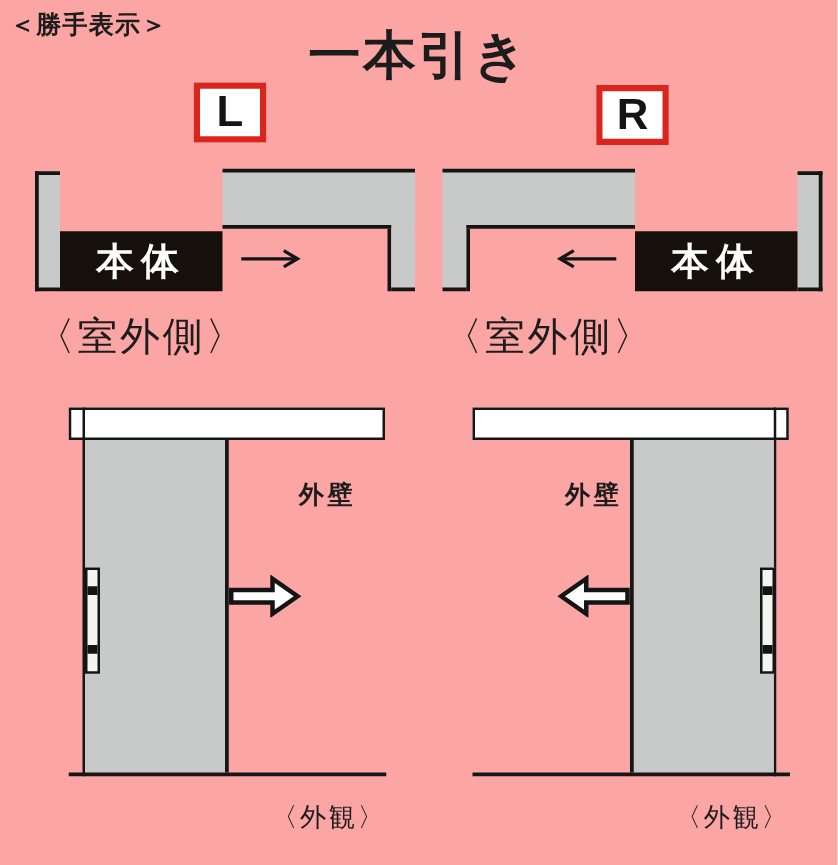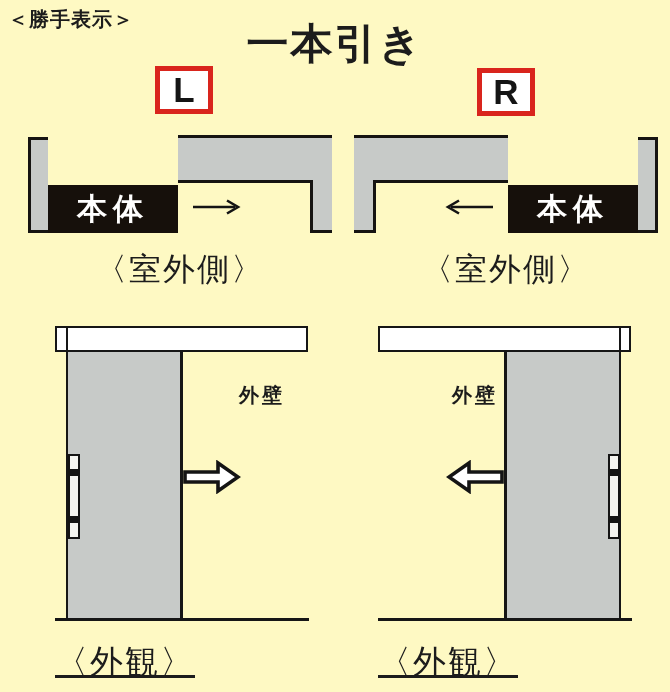--- a/index.html
+++ b/index.html
@@ -1,18 +1,18 @@
 <!DOCTYPE html>
 <html><head>
 <meta charset="utf-8">
 <style>
   html,body{margin:0;padding:0;background:#ffffff;}
   *{box-sizing:border-box;}
   .canvas{
-    position:relative;width:670px;height:692px;background:#fef9c3;overflow:hidden;
+    position:relative;width:670px;height:692px;background:#fca5a5;overflow:hidden;
     font-family:"Liberation Sans","DejaVu Sans",sans-serif;color:#1c1c1c;
   }
   .abs{position:absolute;}
 
   
   .note{left:8px;top:6px;font-size:20px;font-weight:600;letter-spacing:1px;}
   .title{left:0;top:16px;width:100%;text-align:center;font-size:42px;font-weight:600;letter-spacing:2px;}
   .handing-box{width:58px;height:48px;border:5px solid #d9251d;background:#ffffff;
     display:flex;align-items:center;justify-content:center;font-size:35px;font-weight:600;color:#141414;}
   .box-l{left:155px;top:66px;}
@@ -41,21 +41,21 @@
   .strip-b-l{left:285px;}
   .strip-b-r{left:0;}
   .body-box{top:50px;width:130px;height:48px;background:#16100b;color:#ffffff;
     display:flex;align-items:center;justify-content:center;font-size:30px;font-weight:600;letter-spacing:6px;}
   .body-l{left:20px;}
   .body-r{left:154px;}
   .slide-arrow{top:64px;}
   .slide-arrow-l{left:163px;}
   .slide-arrow-r{left:91px;}
 
-  .caption-out{top:248px;width:304px;text-align:center;font-size:32px;font-weight:500;letter-spacing:2px;}
+  .caption-out{top:248px;width:304px;font-size:32px;font-weight:500;letter-spacing:2px;}
   .cap-out-l{left:28px;}
   .cap-out-r{left:354px;}
 
   
   .elev{top:326px;width:254px;height:296px;}
   .elev-l{left:55px;}
   .elev-r{left:378px;}
   .rail{left:0;top:0;width:253px;height:26px;border:2px solid #161616;background:#ffffff;}
   .divider{top:0;width:2px;height:295px;background:#161616;}
   .div-l{left:11px;}
@@ -75,21 +75,21 @@
   .oarrow-r{left:68px;}
 
   
   .handle{top:128px;width:12px;height:85px;border:2px solid #141414;background:#f4f4f0;}
   .handle-l{left:13px;}
   .handle-r{left:230px;}
   .handle .hb{position:absolute;left:0;width:100%;height:7px;background:#141414;}
   .hb1{top:13px;}
   .hb2{top:60px;}
 
-  .caption-ext{top:640px;width:254px;text-align:left;font-size:33px;font-weight:500;letter-spacing:2px;text-decoration:underline;}
+  .caption-ext{top:640px;width:254px;text-align:right;font-size:21px;font-weight:500;letter-spacing:2px;}
   .cap-ext-l{left:55px;}
   .cap-ext-r{left:378px;}
 </style>
 </head>
 <body>
 
 <div class="canvas">
 
   <div class="abs note">＜勝手表示＞</div>
   <div class="abs title">一本引き</div>

